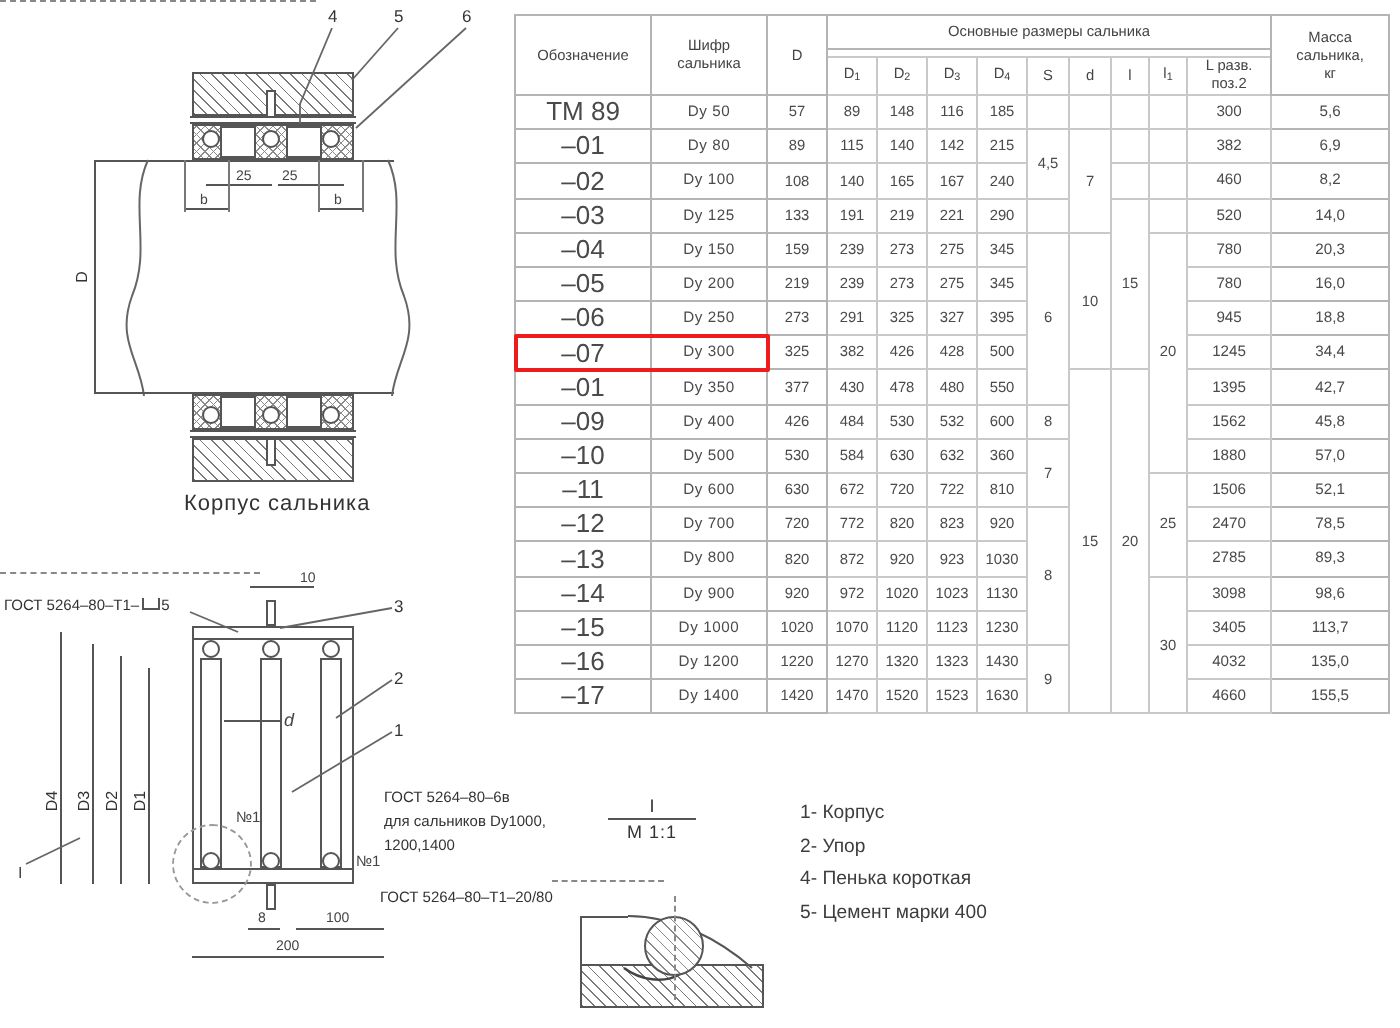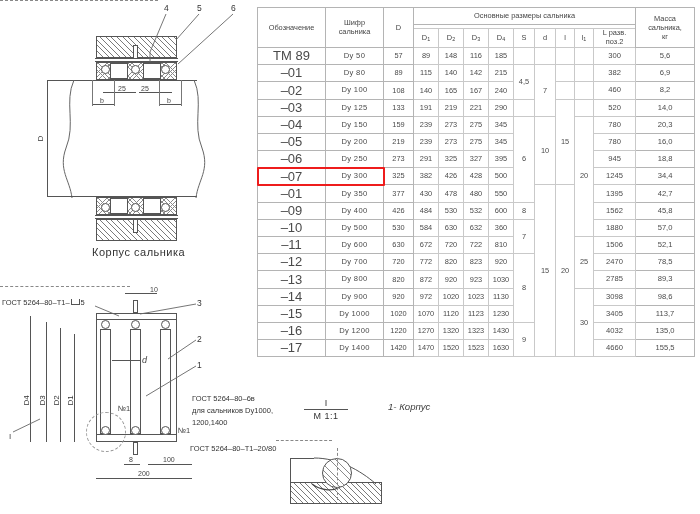--- a/index.html
+++ b/index.html
@@ -71,21 +71,21 @@
   .hdr-D{font-size:9px;}
   .redbox{
     position:absolute;
     border:2px solid #ee1c1c;
     box-sizing:border-box;
     pointer-events:none;
     border-radius:1px;
   }
 
   
-  .legend{position:absolute;left:388px;top:399px;font-size:9.6px;color:#3d3d3d;line-height:16.5px;font-style:italic;}
+  .legend{position:absolute;left:400px;top:399px;font-size:9.6px;color:#3d3d3d;line-height:16.5px;}
   .legend div{white-space:nowrap;}
 
   
   .detail-lbl{position:absolute;text-align:center;font-size:9px;color:#333;}
   .detail-lbl .top{padding-bottom:1px;}
   .detail-lbl .rule{border-top:1px solid #555;}
   .detail-lbl .bot{padding-top:1px;letter-spacing:.5px;}
 </style>
 </head>
 <body>
@@ -514,15 +514,18 @@
             <td class="lcol">4660</td>
             <td class="mass outer">155,5</td>
           </tr>
         </tbody>
     </table>
     <div class="redbox" id="redbox" style="left: -0.5px; top: 159.75px; width: 128px; height: 19.1875px; border-color: rgb(238, 28, 28);"></div>
   </div>
 
   <div class="legend">
     <div>1- Корпус</div>
+    <div>2- Упор</div>
+    <div>4- Пенька короткая</div>
+    <div>5- Цемент марки 400</div>
   </div>
 
 </div>
 
 </body></html>

